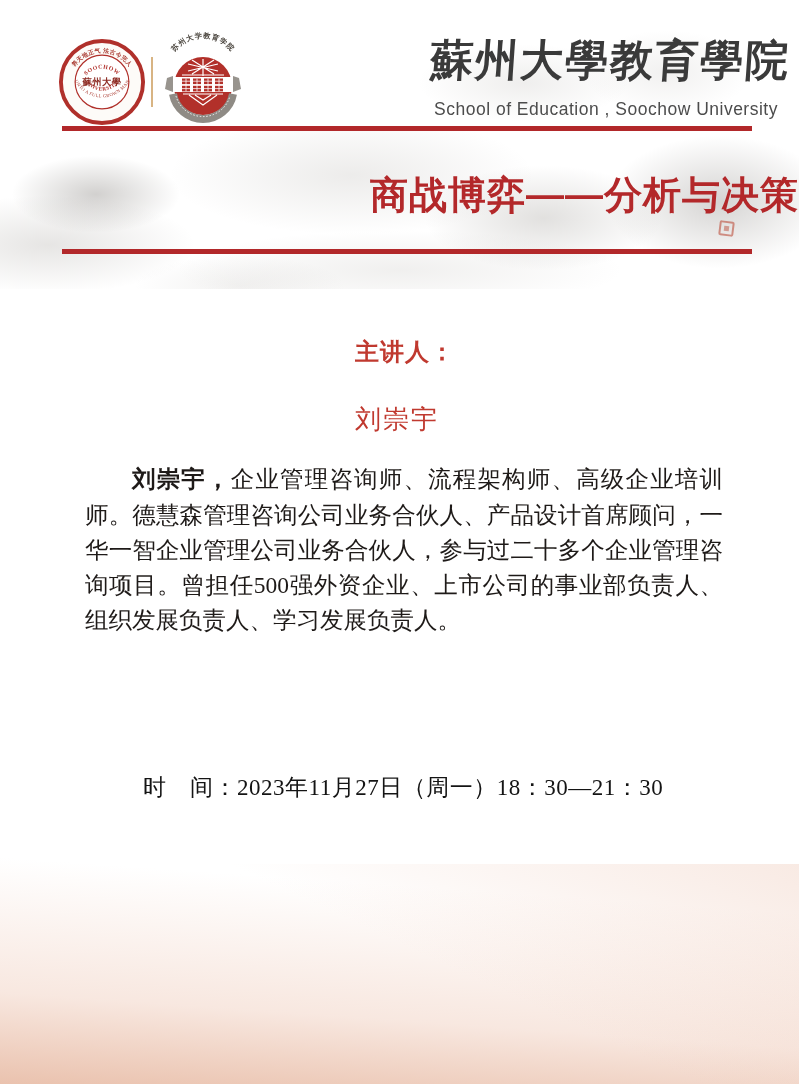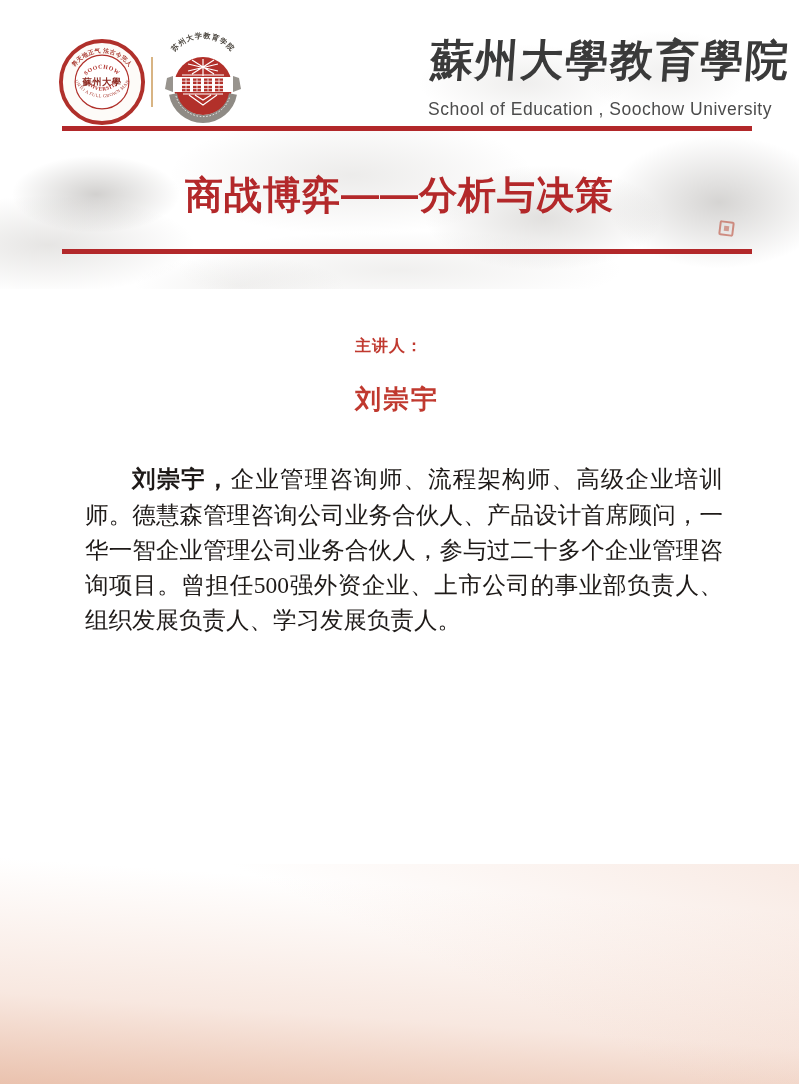--- a/index.html
+++ b/index.html
@@ -23,57 +23,57 @@
   }
   .school-cn {
     position:absolute; left:428px; top:32px; width:364px; height:64px;
     font-family:"DejaVu Serif","Liberation Serif",serif;
     font-weight:bold; font-size:43px; letter-spacing:2px; color:#3a3a3a;
     text-align:center; transform:skewX(-4deg); white-space:nowrap;
   }
   .school-en {
     position:absolute; left:428px; top:99px; width:356px;
     font-family:"Liberation Sans","DejaVu Sans",sans-serif;
-    font-size:17.5px; color:#4c4c4c; text-align:left; letter-spacing:0.5px;
+    font-size:17.5px; color:#4c4c4c; text-align:center; letter-spacing:0.5px;
   }
   
   .rule { position:absolute; left:62px; width:690px; height:5px; background:#b2282a; z-index:3; }
   .rule1 { top:126px; } .rule2 { top:249px; }
   .ink-band {
     position:absolute; left:0; top:131px; width:799px; height:158px; z-index:1;
     background:
       radial-gradient(ellipse 120px 55px at 12% 40%, rgba(105,100,95,0.30), transparent 70%),
       radial-gradient(ellipse 210px 70px at 6% 72%, rgba(130,125,118,0.20), transparent 70%),
       radial-gradient(ellipse 260px 85px at 44% 28%, rgba(140,135,128,0.16), transparent 70%),
       radial-gradient(ellipse 170px 75px at 68% 55%, rgba(120,115,108,0.22), transparent 70%),
       radial-gradient(ellipse 160px 95px at 90% 45%, rgba(105,100,95,0.28), transparent 70%),
       radial-gradient(ellipse 310px 55px at 50% 88%, rgba(150,145,138,0.14), transparent 72%),
       radial-gradient(ellipse 140px 40px at 30% 98%, rgba(150,145,138,0.12), transparent 75%);
   }
   .banner-title {
     position:absolute; left:0; top:170px; width:799px; z-index:4;
-    text-align:center; font-family:"Liberation Sans","DejaVu Sans",sans-serif;
+    text-align:right; font-family:"Liberation Sans","DejaVu Sans",sans-serif;
     font-weight:bold; font-size:38px; letter-spacing:1px; color:#b3282a; white-space:nowrap;
   }
   .seal-stamp {
     position:absolute; left:719px; top:221px; width:15px; height:15px; z-index:4;
     border:2px solid rgba(188,78,60,0.6); border-radius:2px; transform:rotate(7deg);
   }
   .seal-stamp::after {
     content:""; position:absolute; left:3px; top:3px; width:5px; height:5px;
     background:rgba(188,78,60,0.5);
   }
   
   .speaker-label {
     position:absolute; left:355px; top:336px;
-    font-size:16px; font-weight:bold; color:#c0392f; letter-spacing:1px; white-space:nowrap;
+    font-size:24px; font-weight:bold; color:#c0392f; letter-spacing:1px; white-space:nowrap;
   }
   .speaker-name {
-    position:absolute; left:355px; top:382px;
-    font-size:26px; font-weight:bold; color:#c0392f; letter-spacing:2px; white-space:nowrap;
+    position:absolute; left:355px; top:402px;
+    font-size:26px; font-weight:normal; color:#c0392f; letter-spacing:2px; white-space:nowrap;
   }
   
   .bio {
     position:absolute; left:85px; top:462px; width:638px;
     font-size:23.5px; line-height:35px; text-align:justify; text-indent:2em; color:#1e1a18;
   }
   .bio strong { font-weight:bold;font-family:Liberation Mono, monospace; }
   
   .schedule { position:absolute; left:143px; top:772px; font-size:23px; color:#141414; }
   .schedule-row { height:28px; margin-bottom:17px; white-space:nowrap; letter-spacing:0.5px; }
@@ -169,13 +169,16 @@
 <div class="banner-title">商战博弈——分析与决策</div>
 <div class="rule rule2"></div>
 <div class="seal-stamp"></div>
 
 <div class="speaker-label">主讲人：</div>
 <div class="speaker-name">刘崇宇</div>
 
 <p class="bio"><strong>刘崇宇，</strong><span>企业管理咨询师、流程架构师、高级企业培训师。德慧森管理咨询公司业务合伙人、产品设计首席顾问，一华一智企业管理公司业务合伙人，参与过二十多个企业管理咨询项目。曾担任500强外资企业、上市公司的事业部负责人、组织发展负责人、学习发展负责人。</span></p>
 
 <div class="schedule">
+  <div class="schedule-row">
+    <span>时　间：</span><span>2023年11月27日（周一）18：30—21：30</span>
+  </div>
 </div>
 
 </body></html>

